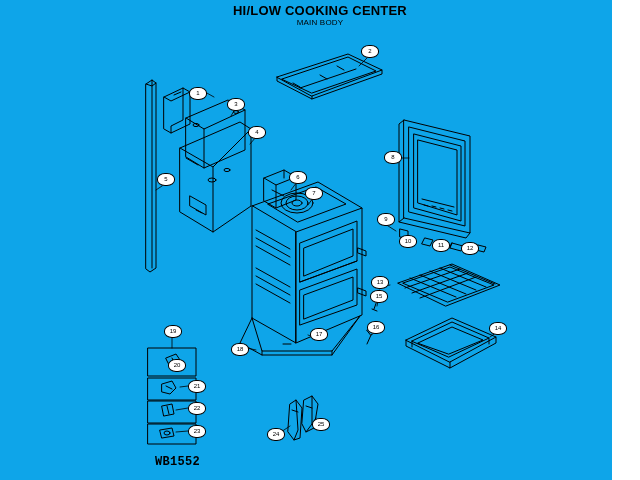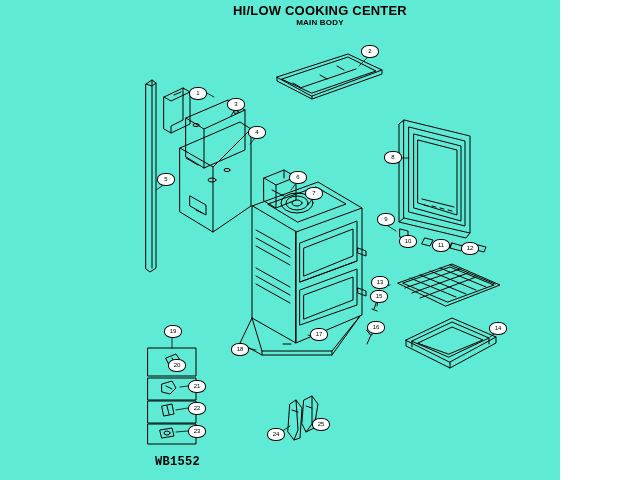--- a/index.html
+++ b/index.html
@@ -2,23 +2,23 @@
 <html><head>
 <meta charset="utf-8">
 <style>
   html, body {
     margin: 0;
     padding: 0;
     background: #ffffff;
   }
   #page {
     position: relative;
-    width: 560px;
+    width: 612px;
     height: 480px;
-    background: #5eead4;
+    background: #0ea5e9;
     overflow: hidden;
     font-family: "Liberation Sans", sans-serif;
     color: #000000;
   }
   .title {
     position: absolute;
     left: 0;
     top: 3px;
     width: 640px;
     text-align: center;
@@ -26,21 +26,21 @@
     font-weight: bold;
     letter-spacing: 0.2px;
   }
   .subtitle {
     position: absolute;
     left: 0;
     top: 18px;
     width: 640px;
     text-align: center;
     font-size: 8px;
-    font-weight: bold;
+    font-weight: normal;
     letter-spacing: 0.2px;
   }
   .modelcode {
     position: absolute;
     left: 155px;
     top: 455px;
     font-size: 12px;
     font-weight: bold;
     letter-spacing: 0.3px;
     font-family: Liberation Mono, monospace;

